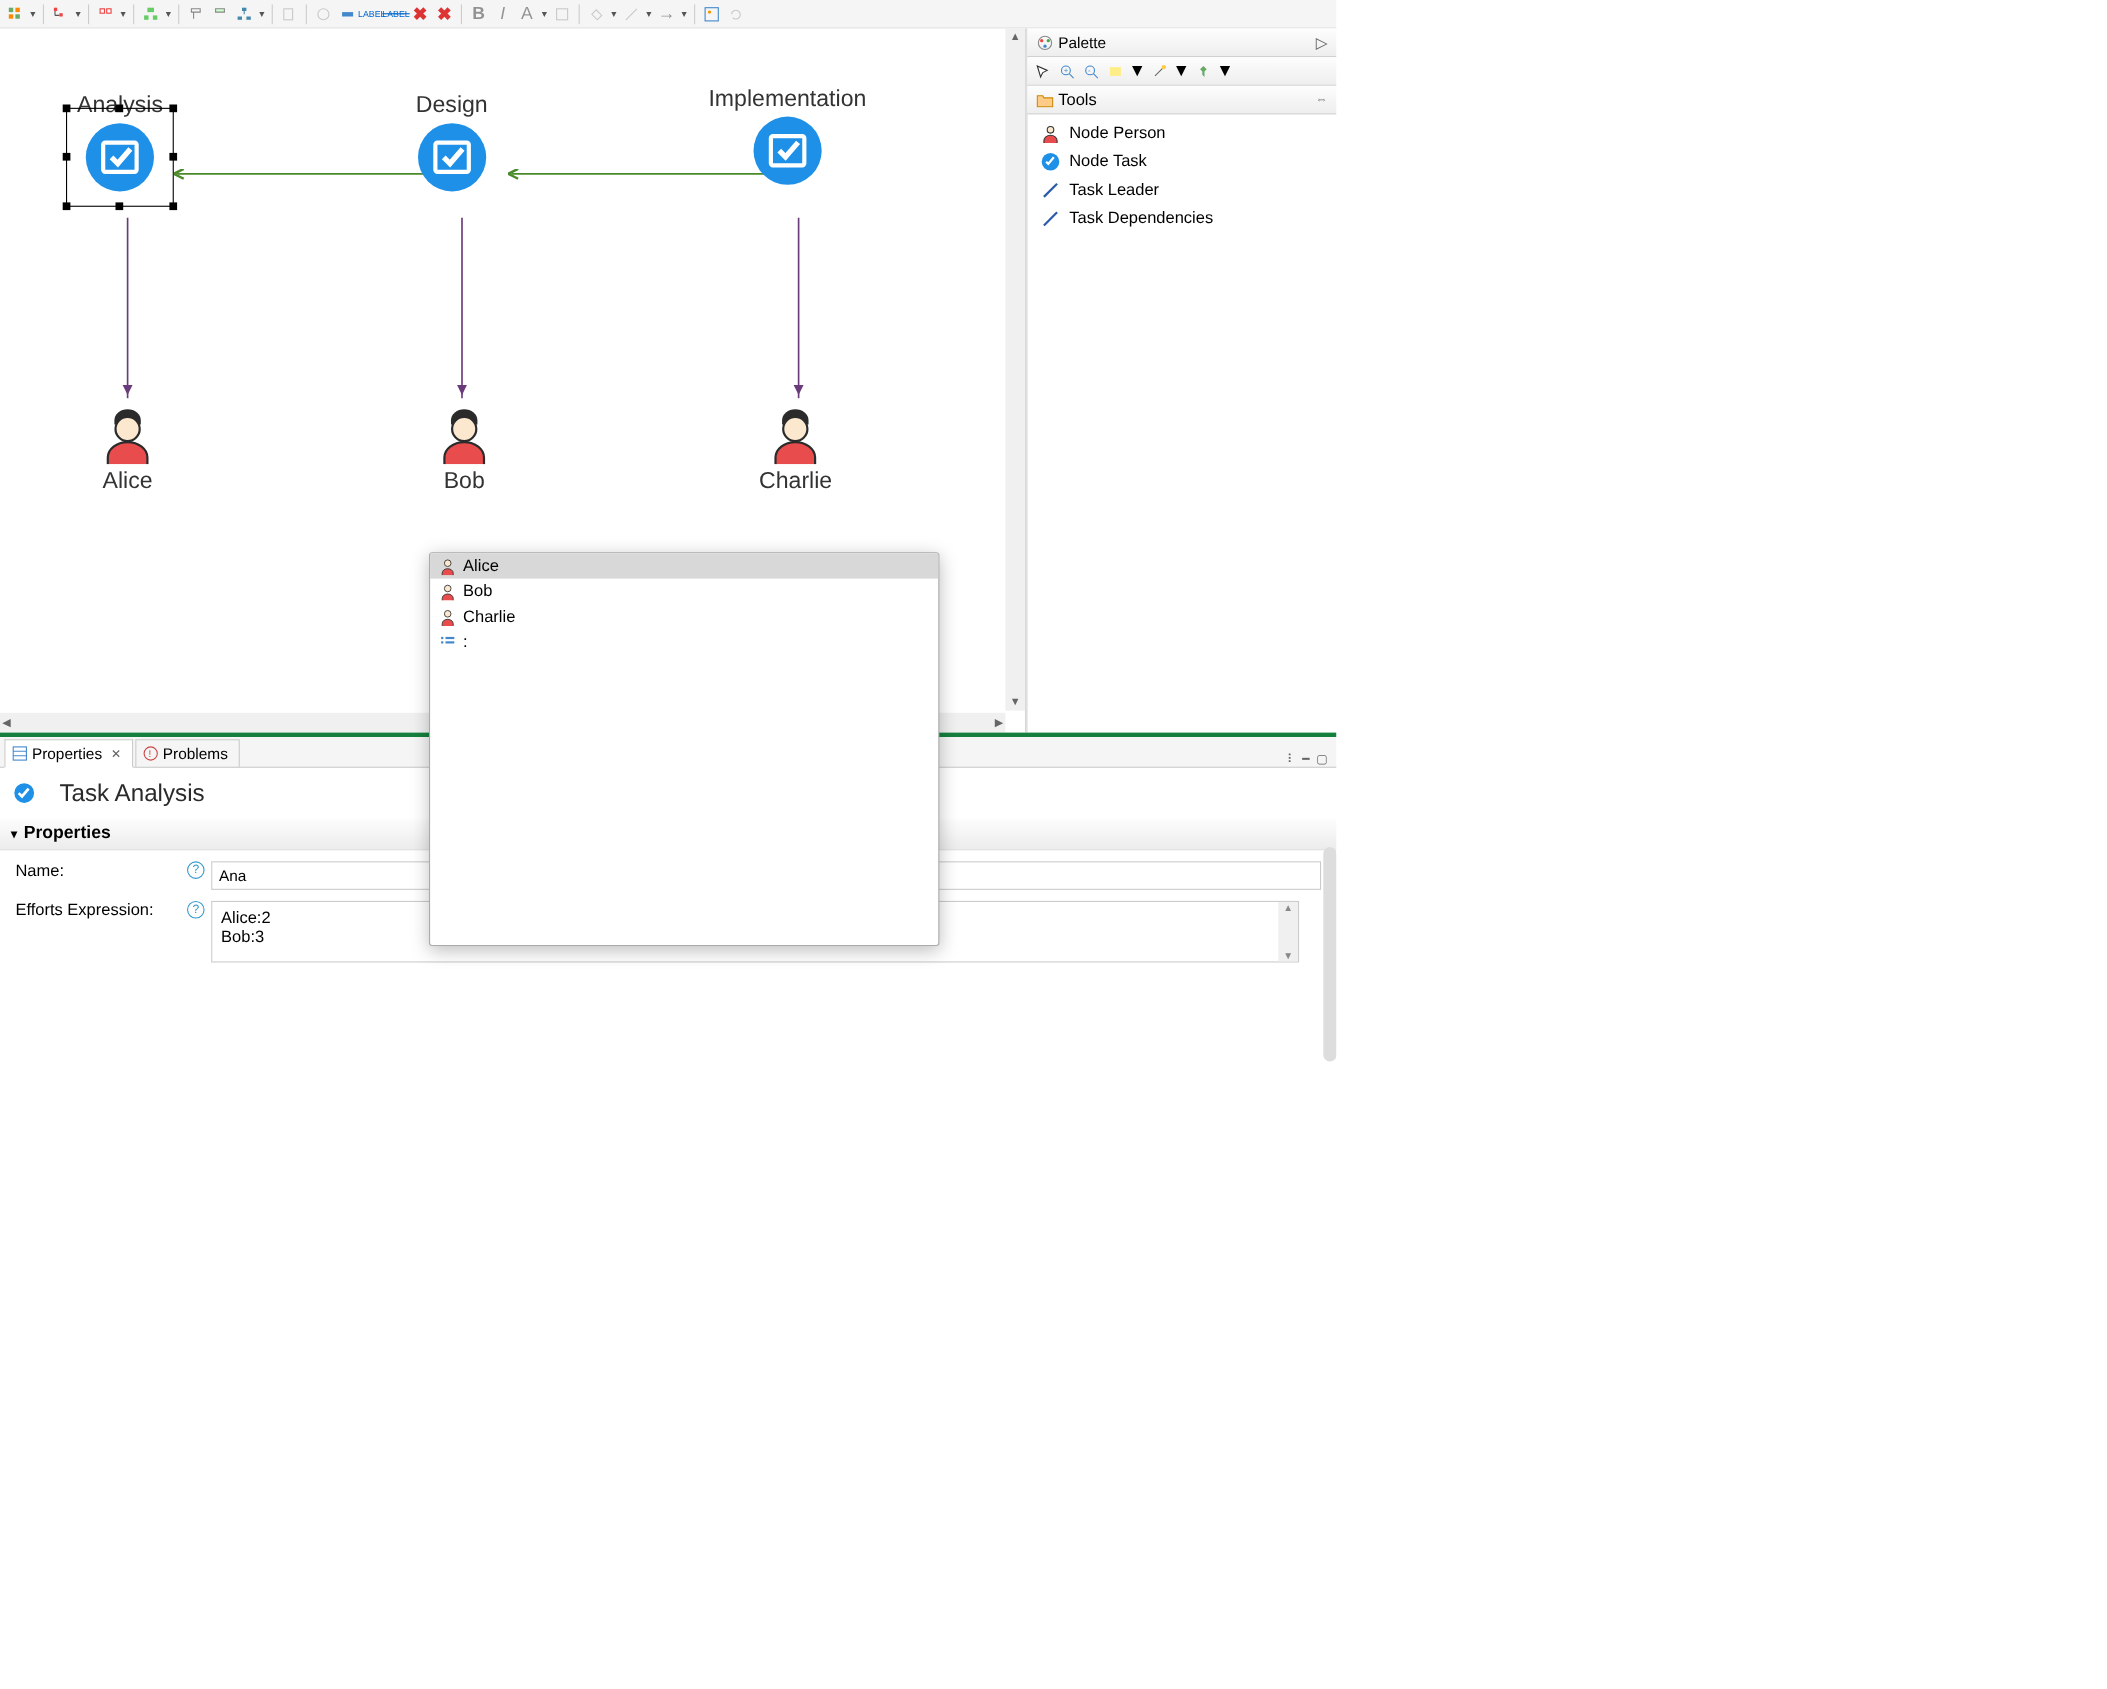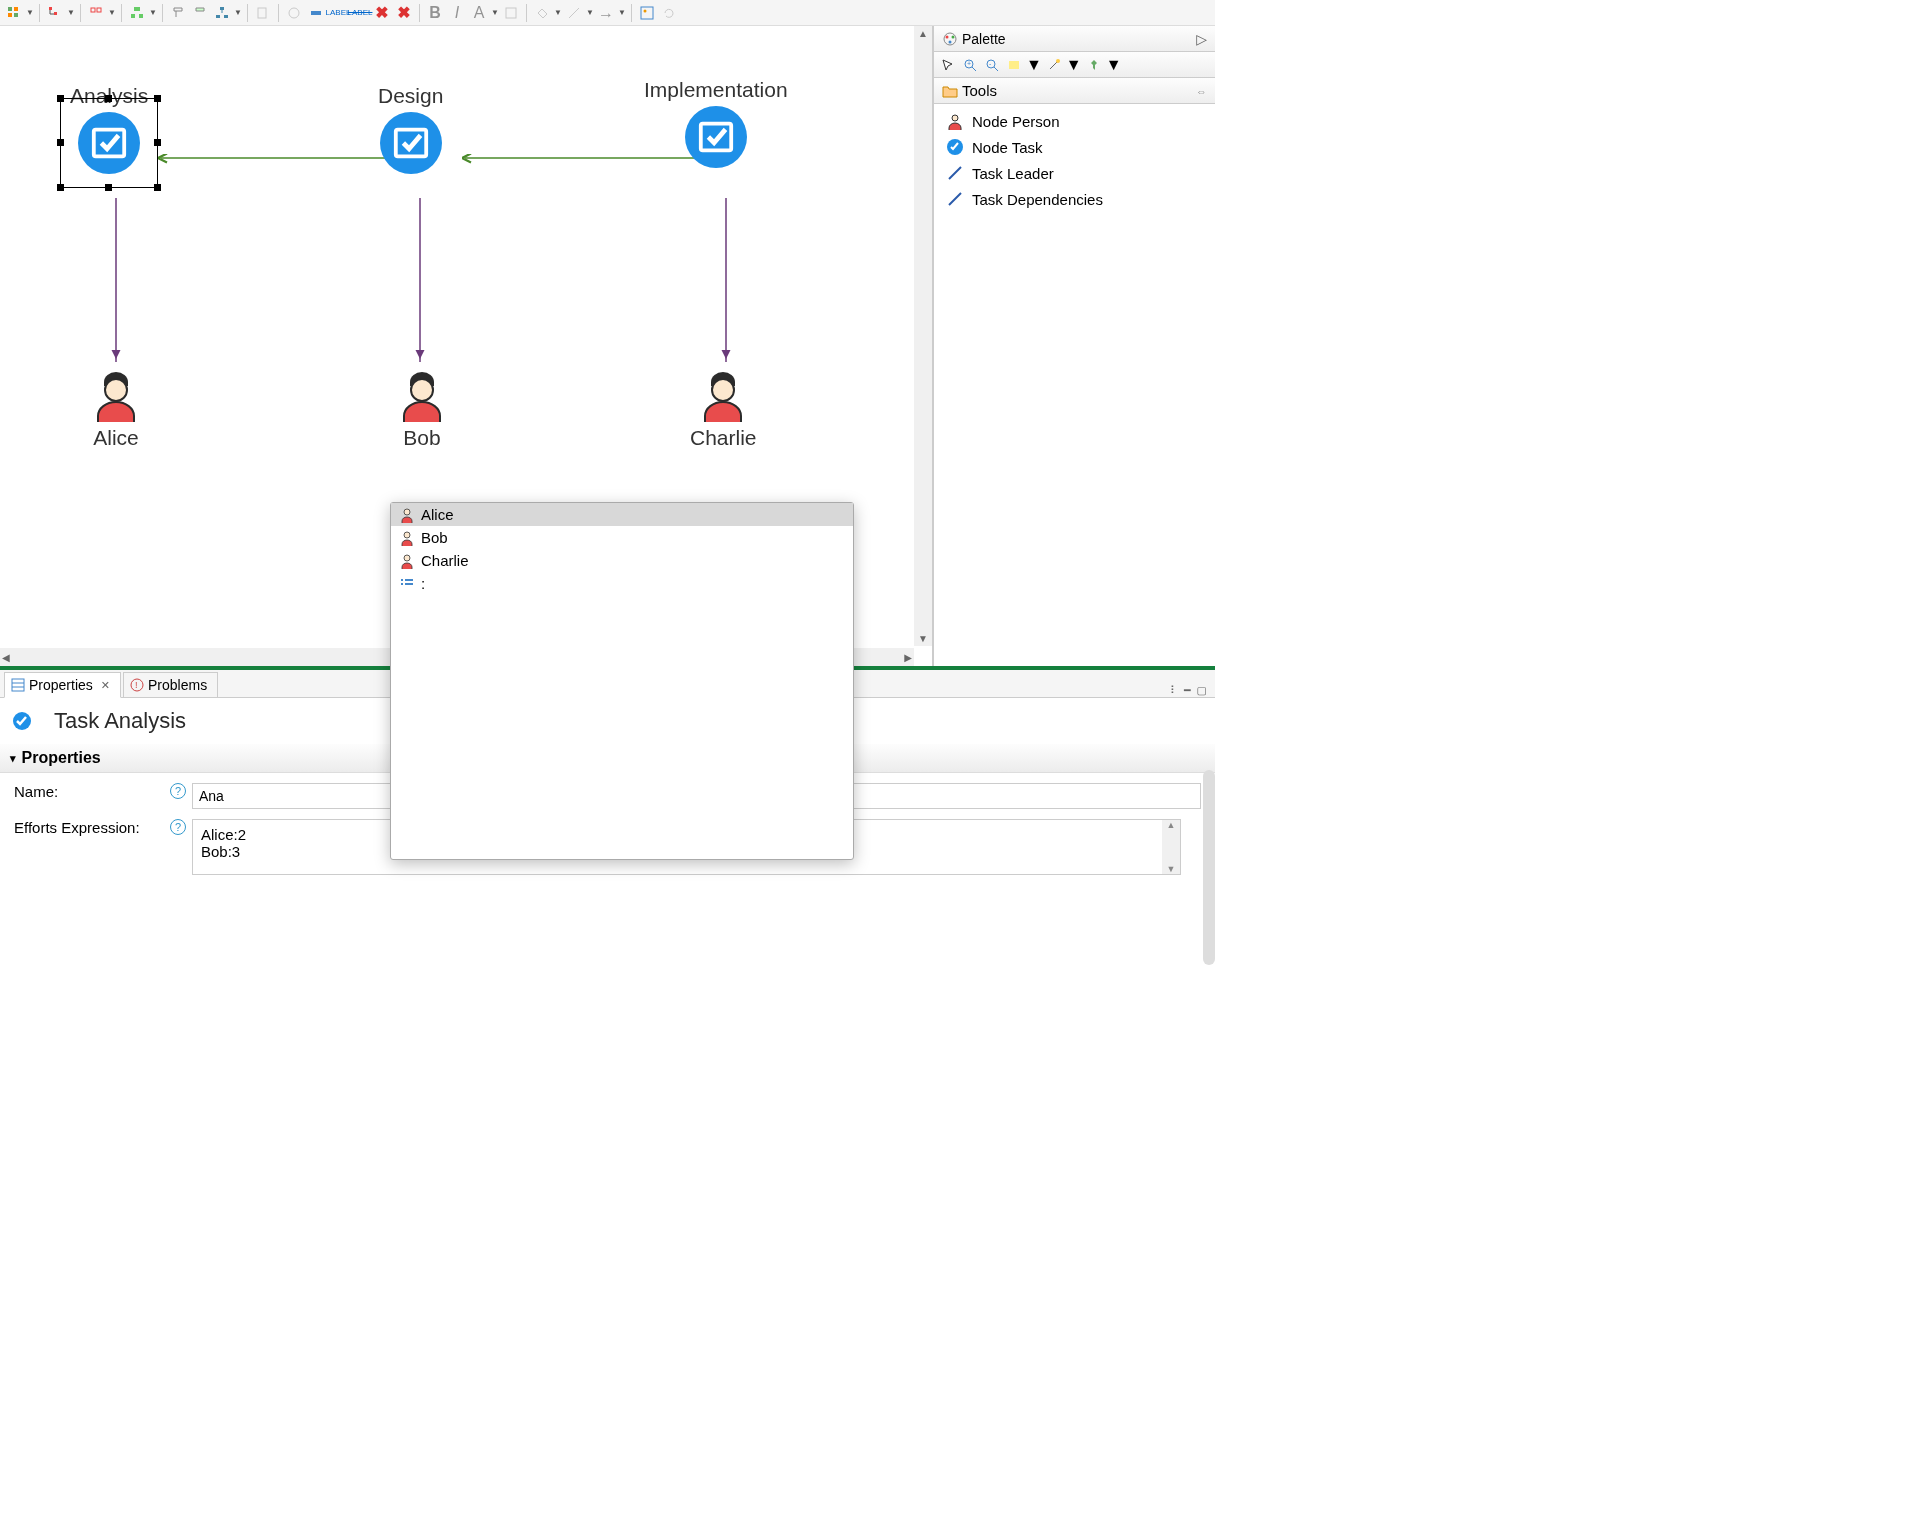--- a/index.html
+++ b/index.html
@@ -33,21 +33,21 @@
 .palette { width: 282px; background: #fff; border-left: 1px solid #ccc; display: flex; flex-direction: column; }
 .palette-header { height: 26px; background: linear-gradient(#fdfdfd,#eee); border-bottom: 1px solid #ccc; display: flex; align-items: center; padding: 0 8px; font-size: 14px; }
 .palette-header .pal-ico { width: 16px; height: 16px; margin-right: 4px; }
 .palette-header .expand { margin-left: auto; font-size: 14px; color: #666; }
 .palette-tools-row { height: 26px; background: linear-gradient(#fdfdfd,#eee); border-bottom: 1px solid #ccc; display: flex; align-items: center; padding: 0 4px; gap: 2px; }
 .palette-tools-row .ptool { width: 20px; height: 20px; display: flex; align-items: center; justify-content: center; cursor: pointer; }
 .palette-section { background: linear-gradient(#fdfdfd,#eee); border-bottom: 1px solid #ccc; padding: 4px 8px; display: flex; align-items: center; font-size: 15px; }
 .palette-section .fold-ico { width: 16px; height: 14px; margin-right: 4px; }
 .palette-section .pin { margin-left: auto; font-size: 11px; color: #777; }
 .palette-items { padding: 4px 0; }
-.palette-item { display: flex; align-items: center; padding: 4px 12px; font-size: 15px; cursor: pointer; gap: 8px; }
+.palette-item { display: flex; align-items: flex-start; padding: 4px 12px; font-size: 15px; cursor: pointer; gap: 8px; }
 
 
 .bottom-panel { position: absolute; left: 0; right: 0; bottom: 0; height: 309px; background: #fff; border-top: 4px solid #15803d; }
 .bottom-tabs { height: 28px; background: #f5f5f5; display: flex; align-items: flex-end; padding-left: 4px; border-bottom: 1px solid #ccc; }
 .btab { padding: 4px 10px 4px 6px; background: #fff; border: 1px solid #ccc; border-bottom: 1px solid #fff; margin-right: 2px; margin-bottom: -1px; font-size: 14px; display: flex; align-items: center; gap: 4px; cursor: pointer; }
 .btab.inactive { background: #f5f5f5; border-bottom: 1px solid #ccc; }
 .btab .close-x { font-size: 11px; color: #666; margin-left: 4px; }
 .view-btns { margin-left: auto; display: flex; gap: 6px; padding-right: 8px; font-size: 11px; color: #666; }
 
 .prop-title { display: flex; align-items: center; gap: 22px; padding: 10px 12px; font-size: 22px; color: #2a2a2a; }

